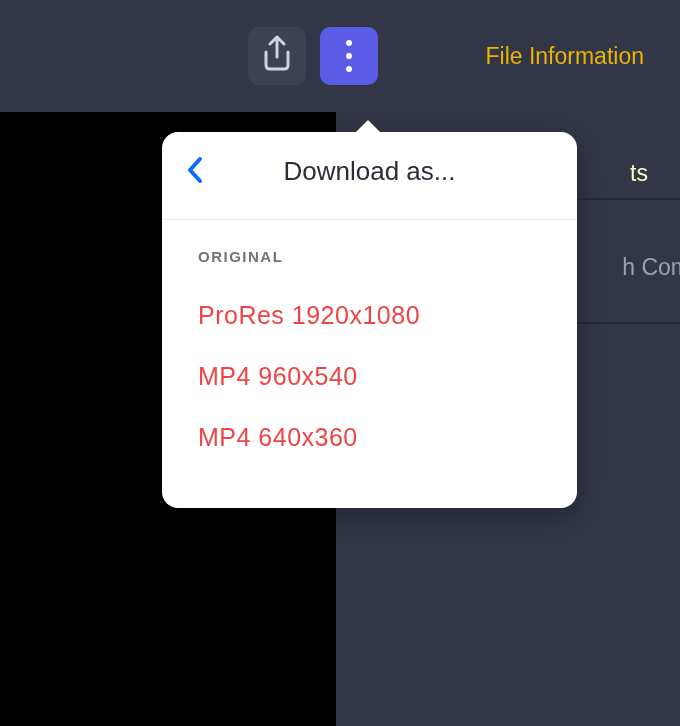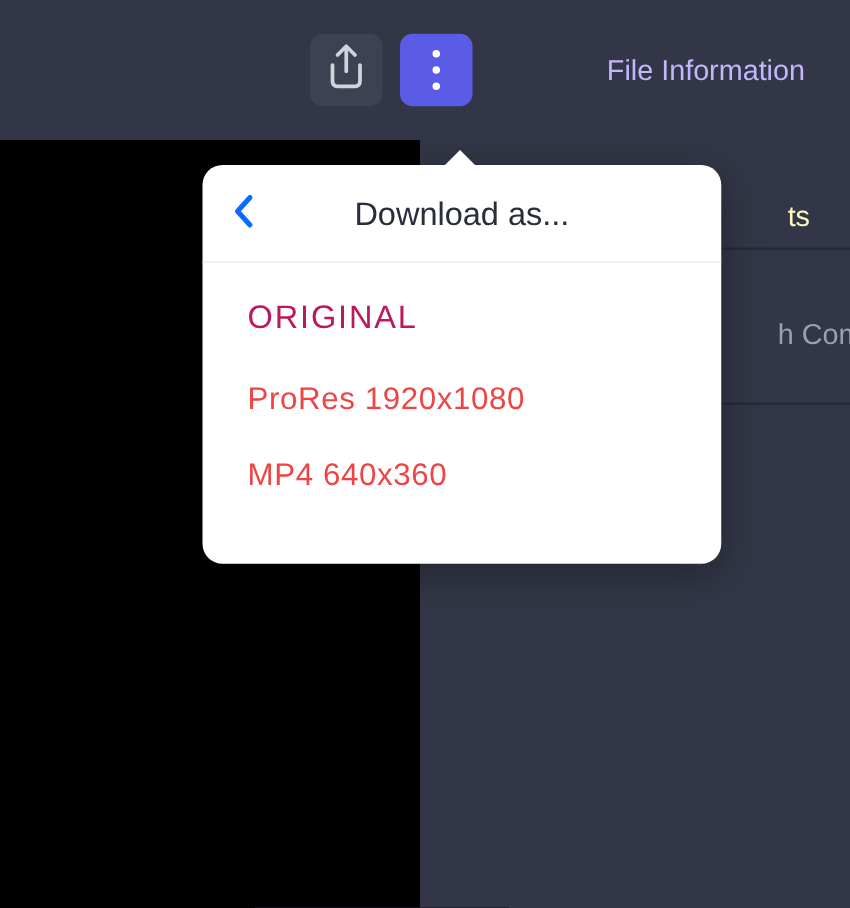--- a/index.html
+++ b/index.html
@@ -40,21 +40,21 @@
     }
     .share-button {
       background: #3d4252;
     }
     .more-button {
       background: #5b5ce6;
     }
     .file-info-label {
       position: absolute;
       right: 36px;
-      color: #c4b5fd;
+      color: #eab308;
       font-size: 23px;
       font-weight: 400;
     }
     .content-area {
       display: flex;
       height: calc(100% - 112px);
     }
     .left-panel {
       width: 336px;
       background: #000000;
@@ -110,21 +110,21 @@
       left: 190px;
       width: 0;
       height: 0;
       border-left: 16px solid transparent;
       border-right: 16px solid transparent;
       border-bottom: 16px solid #ffffff;
     }
     .dropdown-header {
       display: flex;
       align-items: center;
-      padding: 24px 20px 22px 20px;
+      padding: 24px 20px 32px 20px;
       border-bottom: 1px solid #e5e7eb;
       position: relative;
     }
     .back-button {
       position: absolute;
       left: 24px;
       cursor: pointer;
       display: flex;
       align-items: center;
     }
@@ -132,24 +132,24 @@
       flex: 1;
       text-align: center;
       font-size: 26px;
       color: #2a2d3a;
       font-weight: 400;
     }
     .dropdown-body {
       padding: 20px 36px 40px 36px;
     }
     .section-label {
-      font-size: 26px;
-      color: #be185d;
+      font-size: 15px;
+      color: #737373;
       letter-spacing: 1.5px;
-      font-weight: 400;
+      font-weight: 700;
       margin-bottom: 20px;
       margin-top: 18px;
     }
     .section-label:first-child {
       margin-top: 8px;
     }
     .option-item {
       font-size: 25px;
       color: #ef4444;
       font-weight: 400;
@@ -212,15 +212,16 @@
         <svg width="18" height="28" viewBox="0 0 18 28" fill="none">
           <path d="M14 3 L4 14 L14 25" stroke="#0a6cff" stroke-width="4" stroke-linecap="round" stroke-linejoin="round"></path>
         </svg>
       </span>
     </div>
     <div class="dropdown-title">Download as...</div>
   </div>
   <div class="dropdown-body">
     <div class="section-label">ORIGINAL</div>
     <div class="option-item">ProRes 1920x1080</div>
+    <div class="option-item">MP4 960x540</div>
     <div class="option-item">MP4 640x360</div>
   </div>
 </div>
 
 </body></html>

